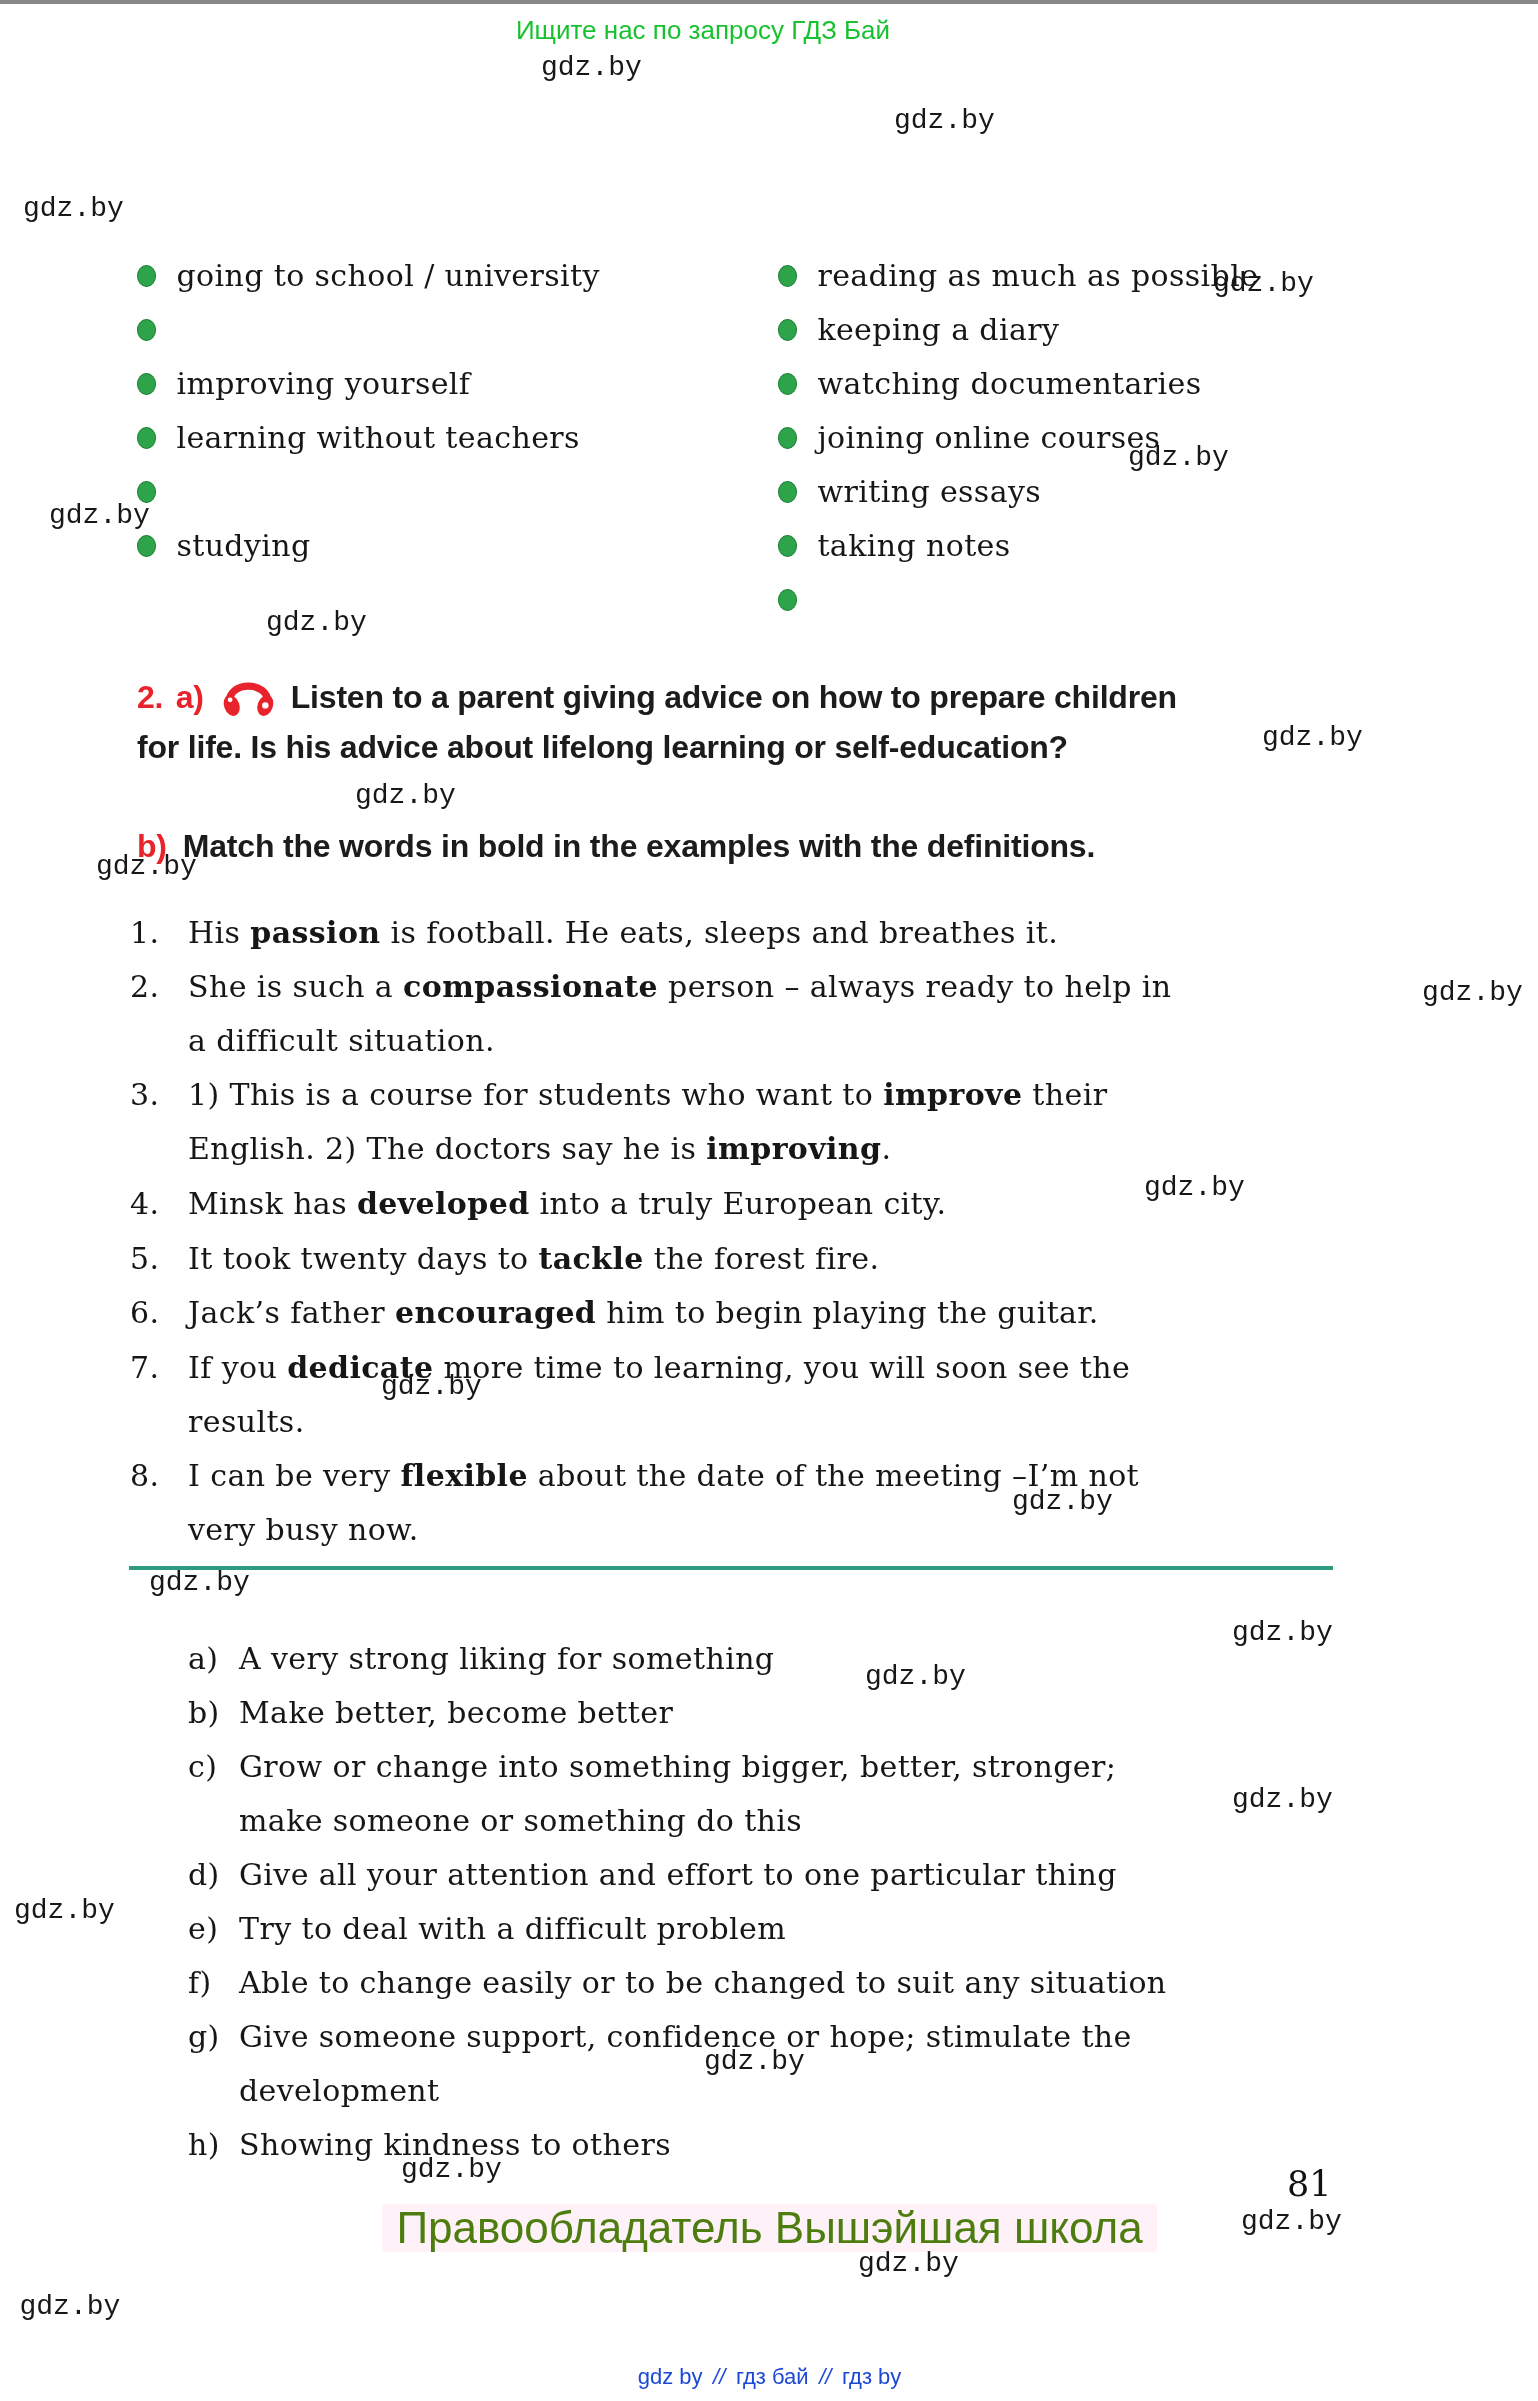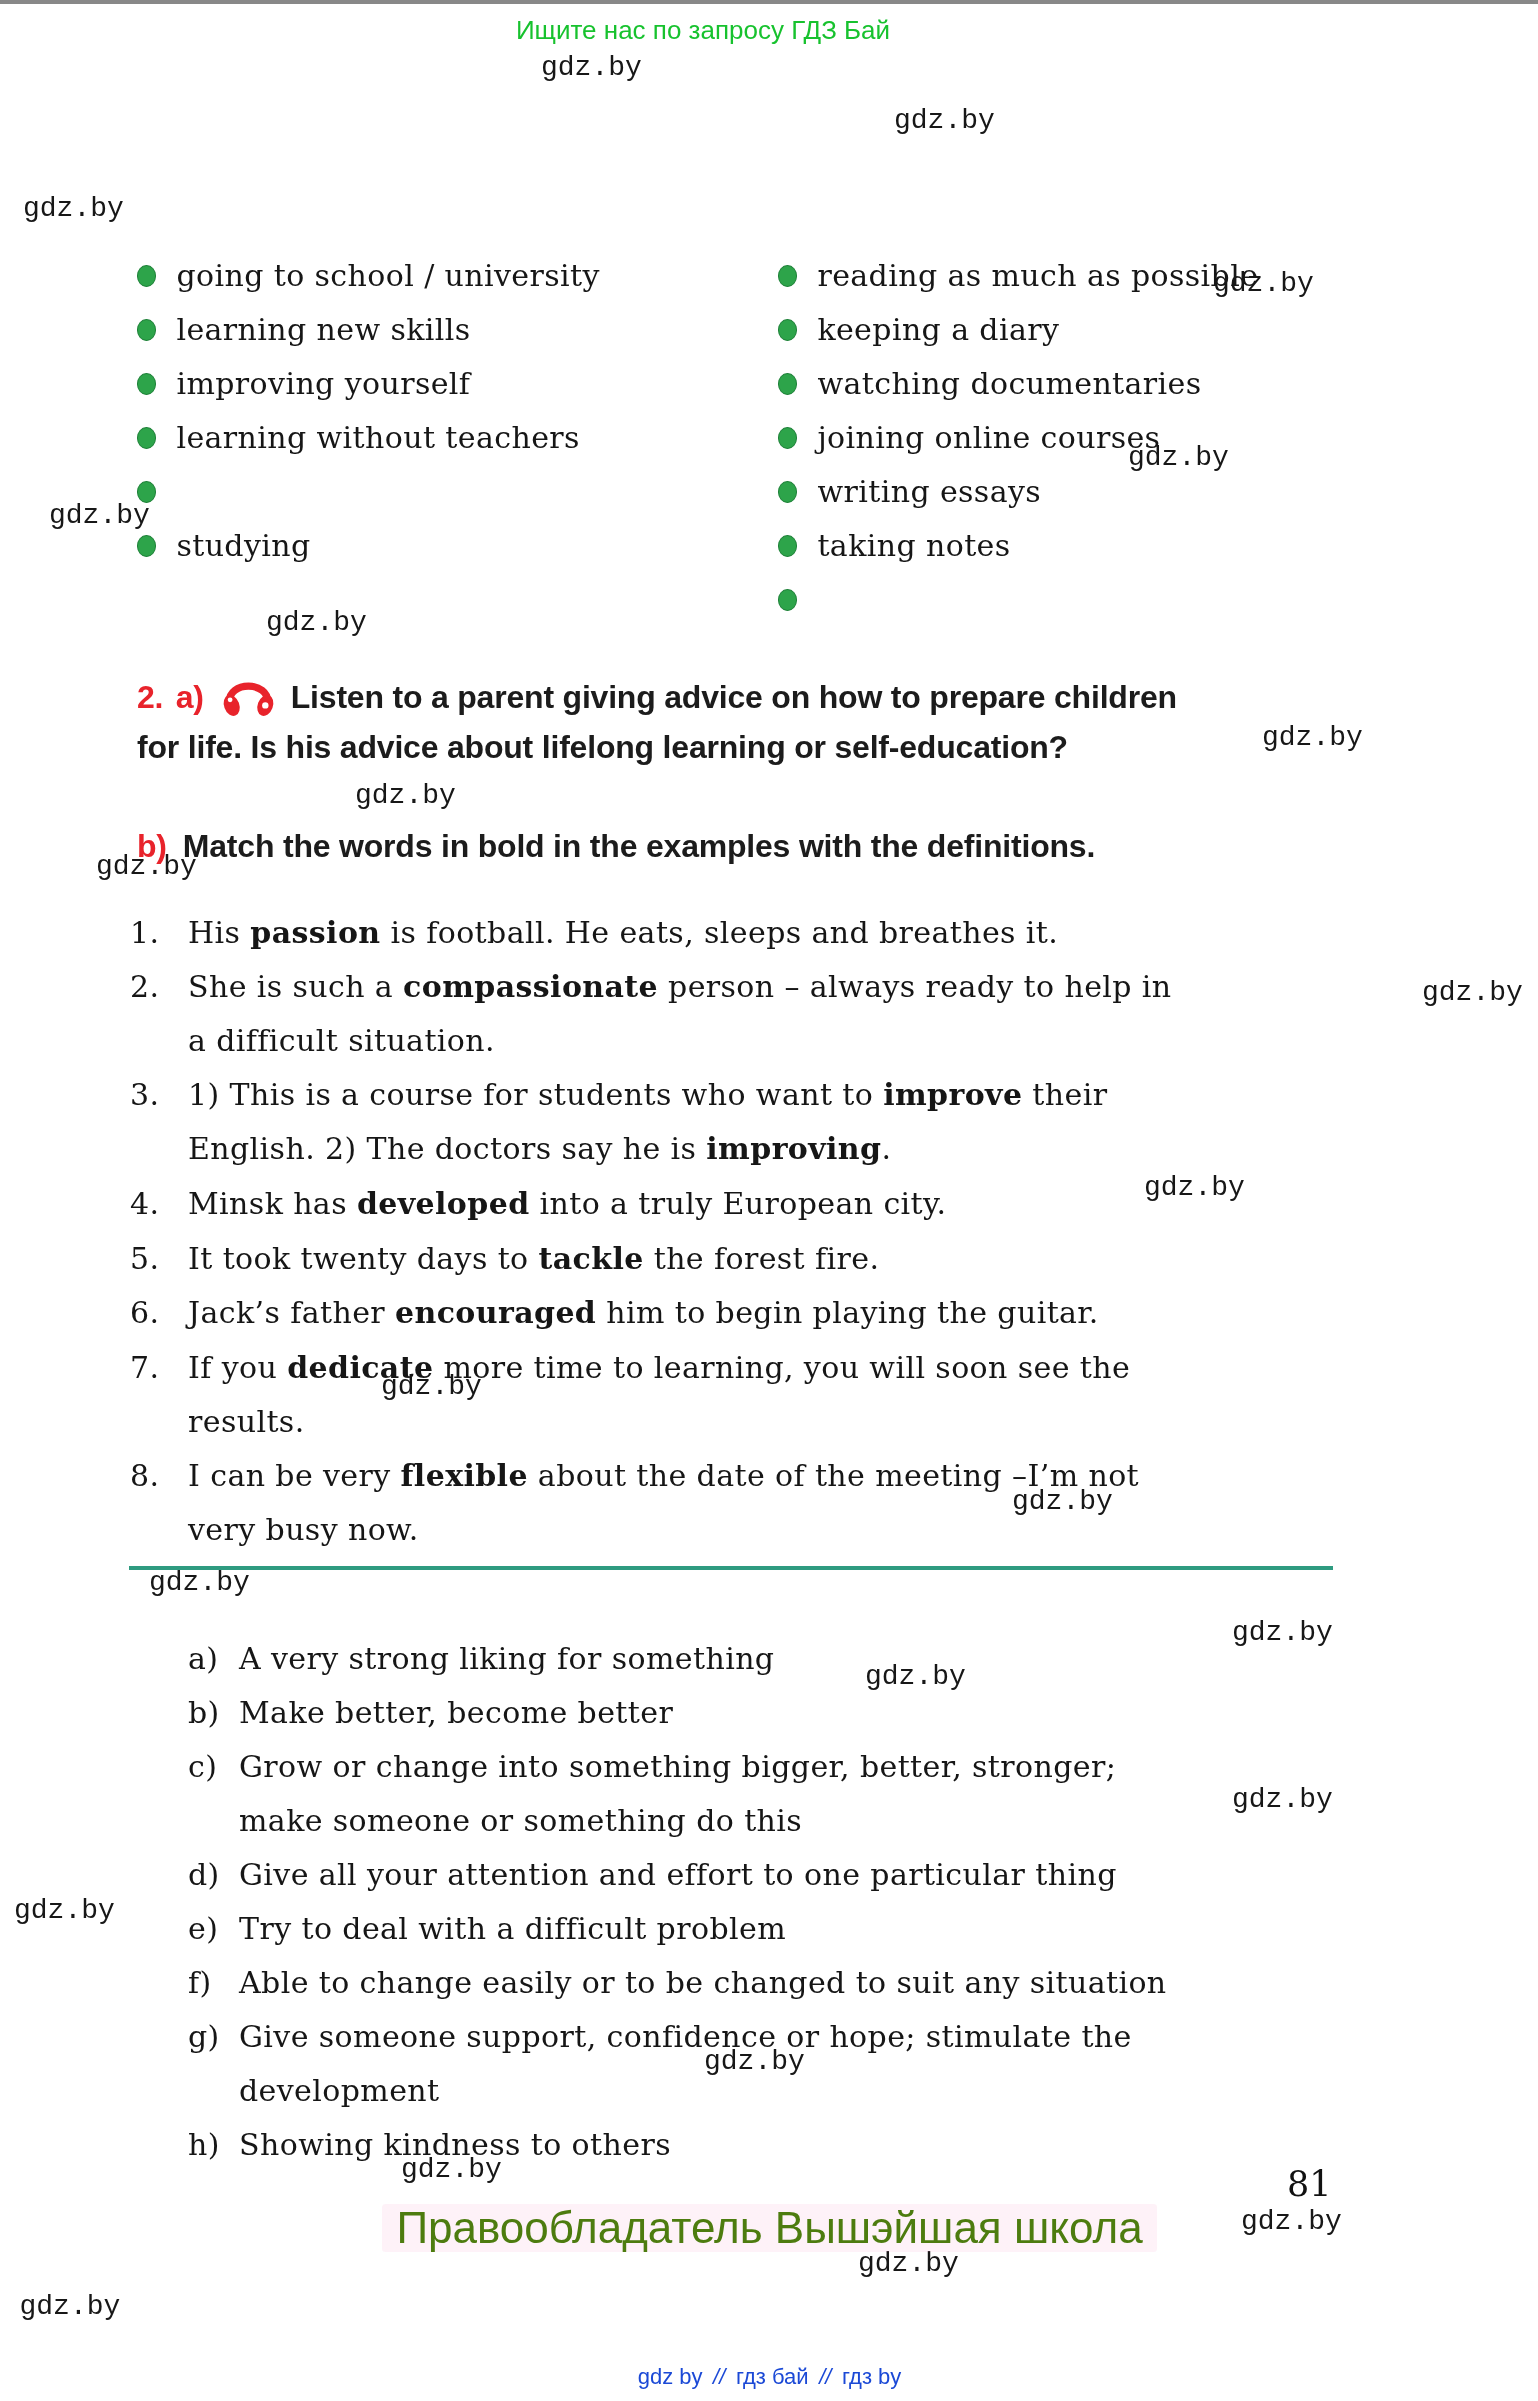--- a/index.html
+++ b/index.html
@@ -94,21 +94,20 @@
   <div class="wm" style="left:858px;top:2246px">gdz.by</div>
   <div class="wm" style="left:19.5px;top:2289px">gdz.by</div>
 
   <div class="bul-col left serif">
     <div class="bul-row">
         <span class="dot"></span>
         <span>going to school / university</span>
       </div>
     <div class="bul-row">
         <span class="dot"></span>
-        <span>learning new skills</span>
       </div>
     <div class="bul-row">
         <span class="dot"></span>
         <span>improving yourself</span>
       </div>
     <div class="bul-row">
         <span class="dot"></span>
         <span>learning without teachers</span>
       </div>
     <div class="bul-row">

